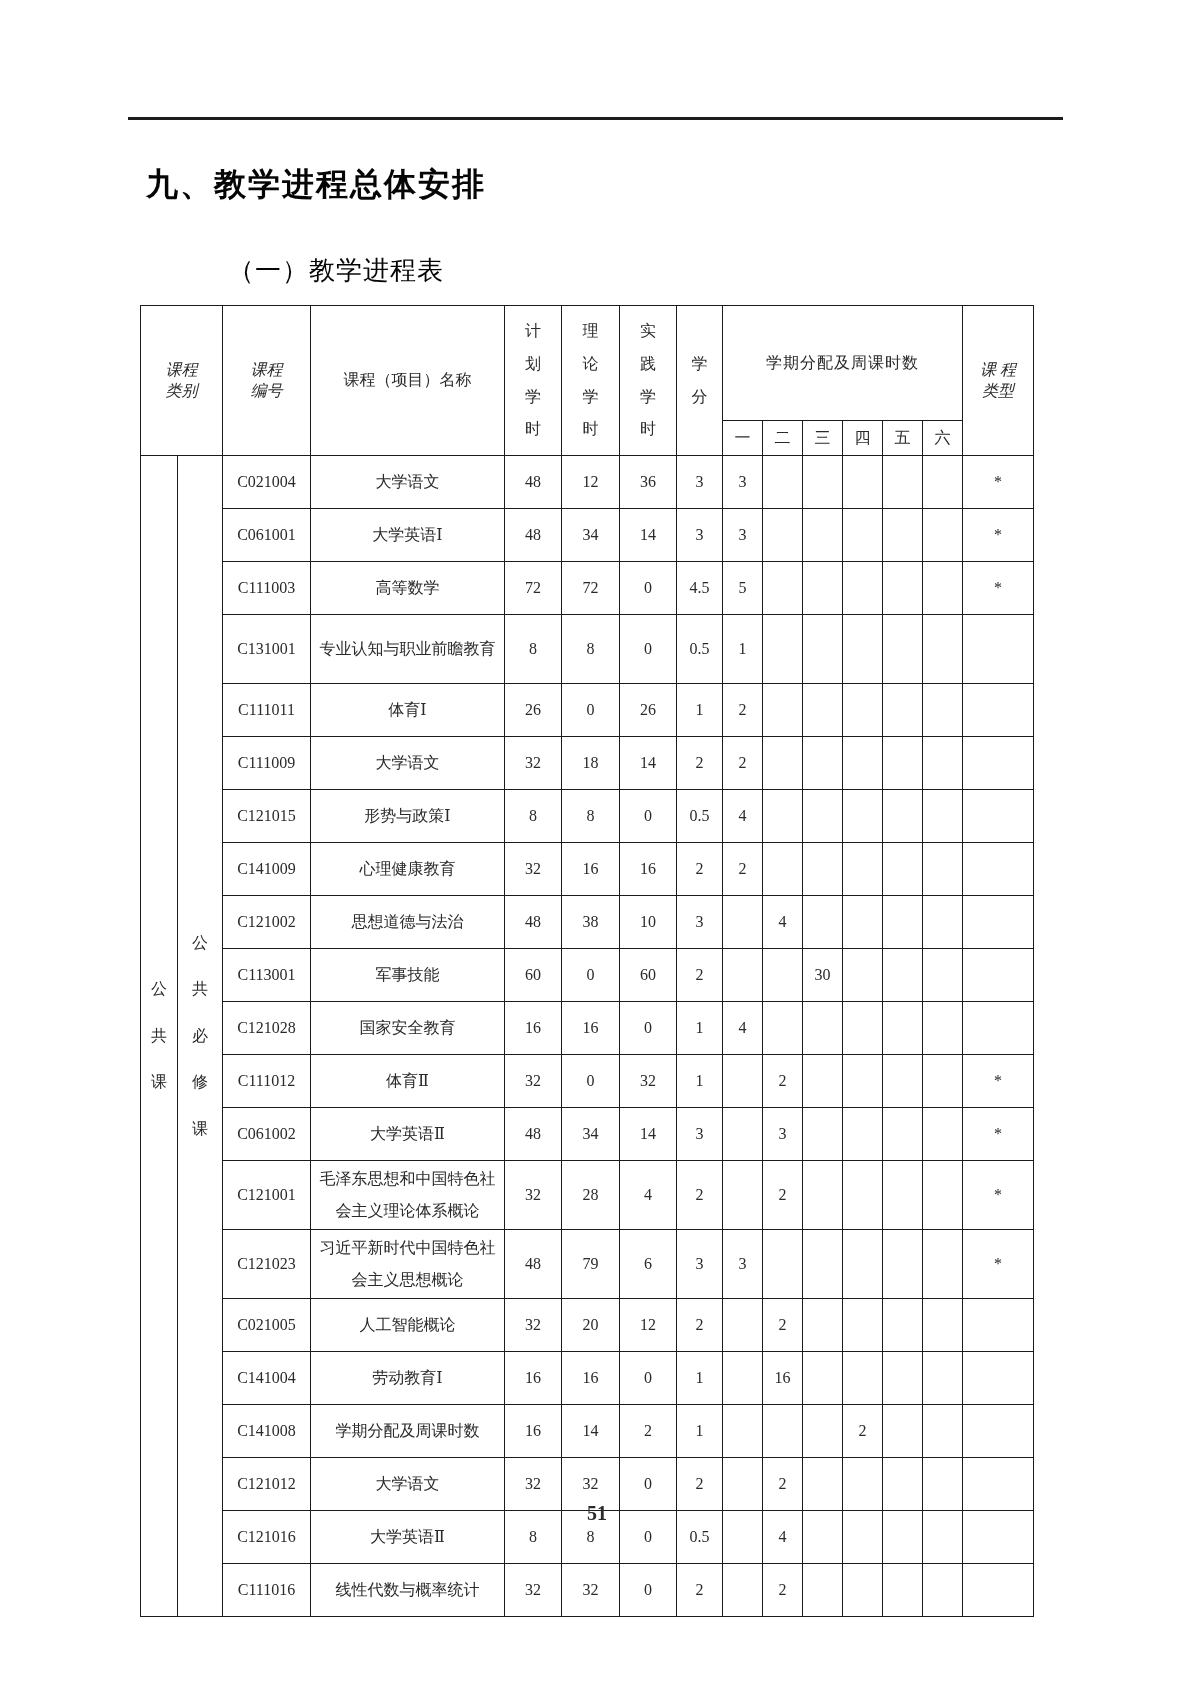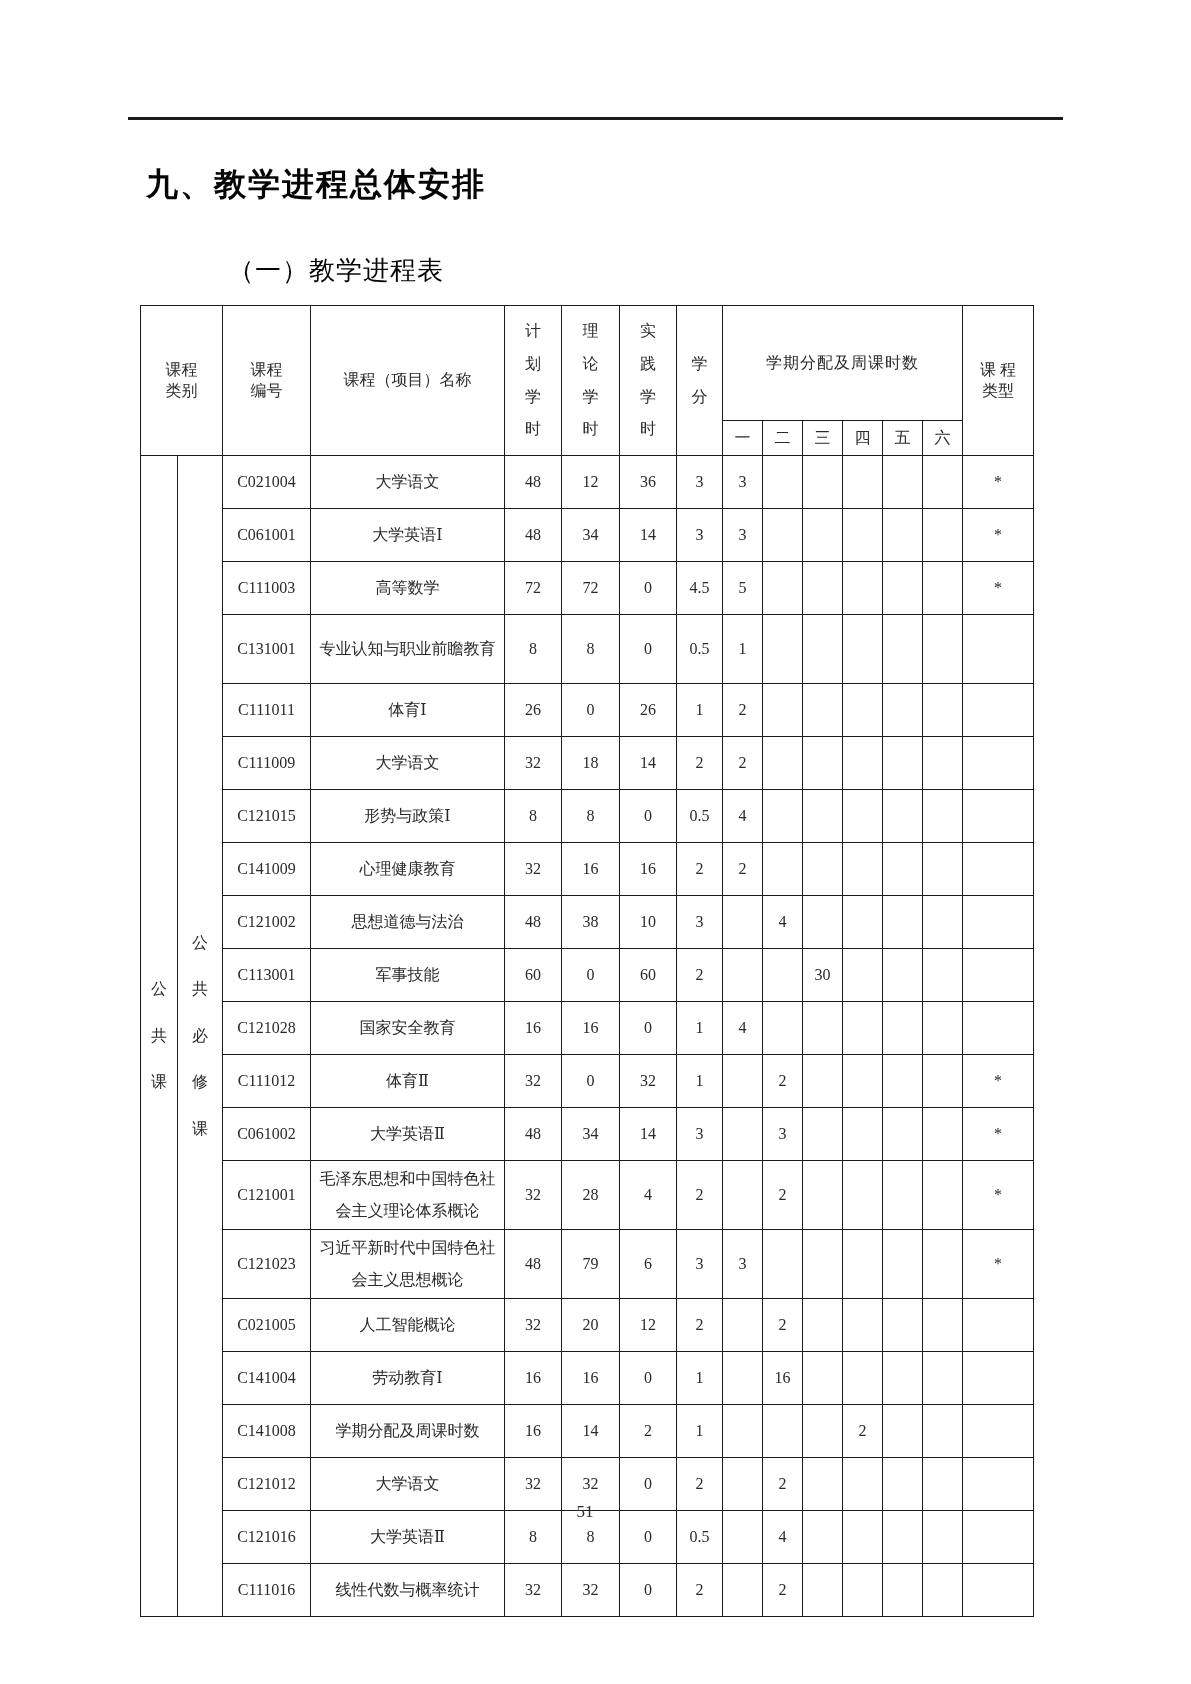--- a/index.html
+++ b/index.html
@@ -36,34 +36,34 @@
     padding:2px 4px;
     font-weight:normal;
     vertical-align:middle;
     text-align:center;
     overflow:hidden;
   }
   tr.hdr1 th{height:110px;}
   tr.hdr2 th{height:30px;}
   tr.r-single td{height:48px;}
   tr.r-tall td{height:64px;}
-  .pre{white-space:pre-line;}
+  .pre{white-space:pre-line;font-style:italic;}
   .vtext{white-space:pre-line;line-height:2.05;}
   .cat{white-space:pre-line;line-height:2.9;}
   td.name{
     text-align:left;
     padding:4px 18px 4px 13px;
     line-height:2.0;
   }
   td.num{text-align:right;padding-right:13px;}
   td.ctr{text-align:center;}
   .hdr-group{letter-spacing:1px;}
   .page-number{
-    position:absolute;top:1502px;left:4px;width:1162px;
-    text-align:center;font-size:17px;color:#2a2a2a;
+    position:absolute;top:1502px;left:16px;width:1162px;
+    text-align:center;font-size:20px;color:#2a2a2a;font-weight:bold;
   }
 </style>
 </head>
 <body>
 
 <div class="page">
 
   <div class="top-rule"></div>
 
   <div class="doc-title">九、教学进程总体安排</div>

